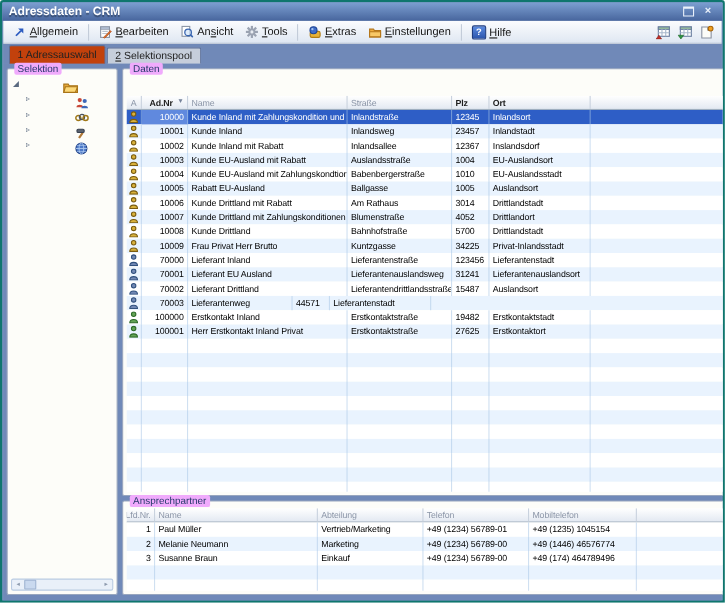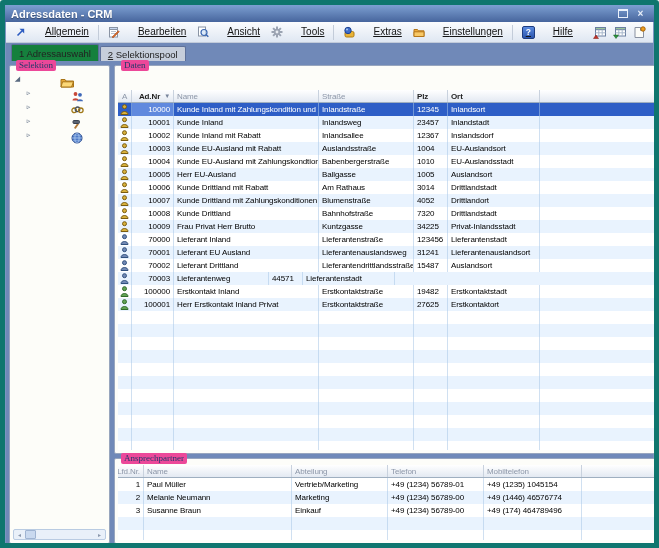--- a/index.html
+++ b/index.html
@@ -1,52 +1,52 @@
 <!DOCTYPE html>
 <html><head>
 <meta charset="utf-8">
 <style>
   html,body{margin:0;padding:0;background:#fff;}
   body{width:659px;height:548px;position:relative;overflow:hidden;
        font-family:"Liberation Sans",sans-serif;-webkit-font-smoothing:antialiased;}
-  .window{position:absolute;inset:0;background:#7C95C1;border:5px solid #0f766e;
+  .window{position:absolute;inset:0;background:#7C95C1;border:2px solid #0f766e;
           border-radius:3px 3px 0 0;overflow:hidden;box-sizing:border-box;}
   
   .titlebar{position:absolute;left:0;right:0;top:0;height:17px;
             background:linear-gradient(#7DA0D2,#47659D);display:flex;align-items:center;
             padding:0 6px;color:#fff;box-sizing:border-box;}
   .title{font-size:11px;font-weight:bold;flex:1;text-shadow:0 1px 1px rgba(0,0,0,.35);white-space:nowrap;}
   .win-btn{width:15px;height:13px;margin-left:3px;display:flex;align-items:center;justify-content:center;
            color:#EAF1FB;font-size:10px;font-weight:bold;cursor:default;}
   .restg{display:inline-block;width:8px;height:6px;border:1px solid #EAF1FB;border-top-width:2px;}
   
   .menubar{position:absolute;left:1px;right:1px;top:17px;height:21px;
            background:linear-gradient(#FBFCFE,#DFE7F2);border-bottom:1px solid #C2CBDA;
            display:flex;align-items:center;padding:0 4px;box-sizing:border-box;}
   .menu-items{display:flex;align-items:center;gap:1px;}
-  .menu-item{display:flex;align-items:flex-start;gap:18px;padding:2px 5px;font-size:10px;color:#141414;
-             border-radius:2px;white-space:nowrap;text-decoration:underline;}
+  .menu-item{display:flex;align-items:flex-end;gap:3px;padding:2px 5px;font-size:10px;color:#141414;
+             border-radius:2px;white-space:nowrap;}
   .msep{width:1px;height:15px;background:#C3CCD9;margin:0 3px;}
   .toolbar-right{margin-left:auto;display:flex;gap:6px;align-items:center;padding-right:3px;}
   .tbtn{display:inline-flex;align-items:center;}
   .icon{display:inline-flex;align-items:center;justify-content:center;line-height:0;}
   .hq{display:inline-flex;width:11px;height:11px;background:linear-gradient(#5B8BE0,#2C55AC);
       border:1px solid #1E3C80;border-radius:2px;color:#fff;font-weight:bold;font-size:8.5px;
       align-items:center;justify-content:center;line-height:1;}
   
   .tabstrip{position:absolute;left:1px;right:1px;top:38px;height:18px;background:#7089B8;
             display:flex;align-items:flex-end;padding-left:5px;box-sizing:border-box;}
   .tab{font-size:9.5px;color:#222;background:#C6CEDB;border:1px solid #5D7099;border-bottom:none;
        border-radius:2px 2px 0 0;padding:0 7px;height:14px;display:flex;align-items:center;margin-right:1px;}
-  .tab.active{background:#15803d;height:16px;}
+  .tab.active{background:#c2410c;height:16px;}
   
   .content{position:absolute;left:1px;right:1px;top:56px;height:488px;background:#7089B8;}
   .gbox{position:absolute;background:#FDFDF9;border:1px solid #98A6BE;border-radius:2px;box-sizing:border-box;}
-  .gcap{position:absolute;top:-6px;left:6px;font-size:9px;color:#25396B;background:#ec4899;
-        padding:0 3px;line-height:11px;border-radius:2px;white-space:nowrap;font-family:Liberation Serif, serif;}
+  .gcap{position:absolute;top:-6px;left:6px;font-size:9px;color:#25396B;background:#f0abfc;
+        padding:0 3px;line-height:11px;border-radius:2px;white-space:nowrap;}
   #gb-selektion{left:3px;top:4px;width:101px;height:479px;}
   #gb-daten{left:108px;top:4px;width:648px;height:389px;}
   #gb-kontakt{left:108px;top:397px;width:636px;height:86px;}
   
   #tree{position:absolute;left:2px;top:9px;right:1px;}
   .tnode{display:flex;height:14px;font-size:8.5px;white-space:nowrap;overflow:hidden;gap:38px;}
   .texp{width:9px;text-align:center;font-size:7px;color:#5A6A80;flex:none;}
   .tlabel{padding:0 2px;margin-left:2px;}
   .tlabel.tsel{border:1px solid #8A9ABA;background:#fff;}
   .hscroll{position:absolute;left:3px;right:3px;bottom:3px;height:11px;background:#E9F0F9;
@@ -426,21 +426,21 @@
             <div class="trow alt">
               <div class="cell c-icon">
                 <span class="icon">
                   <svg width="9" height="11">
                     <circle cx="4.5" cy="2.7" r="2" fill="#D9B13B" stroke="#7A5C10"></circle>
                     <path d="M1 10.5 C1 6.5 8 6.5 8 10.5 Z" fill="#D9B13B" stroke="#7A5C10"></path>
                   </svg>
                 </span>
               </div>
               <div class="cell c-adnr">10005</div>
-              <div class="cell c-name">Herr EU-Ausland</div>
+              <div class="cell c-name">Rabatt EU-Ausland</div>
               <div class="cell c-str">Ballgasse</div>
               <div class="cell c-plz">1005</div>
               <div class="cell c-ort">Auslandsort</div>
               <div class="cell c-fill"></div>
             </div>
             <div class="trow">
               <div class="cell c-icon">
                 <span class="icon">
                   <svg width="9" height="11">
                     <circle cx="4.5" cy="2.7" r="2" fill="#D9B13B" stroke="#7A5C10"></circle>
@@ -476,21 +476,21 @@
                 <span class="icon">
                   <svg width="9" height="11">
                     <circle cx="4.5" cy="2.7" r="2" fill="#D9B13B" stroke="#7A5C10"></circle>
                     <path d="M1 10.5 C1 6.5 8 6.5 8 10.5 Z" fill="#D9B13B" stroke="#7A5C10"></path>
                   </svg>
                 </span>
               </div>
               <div class="cell c-adnr">10008</div>
               <div class="cell c-name">Kunde Drittland</div>
               <div class="cell c-str">Bahnhofstraße</div>
-              <div class="cell c-plz">7320</div>
+              <div class="cell c-plz">5700</div>
               <div class="cell c-ort">Drittlandstadt</div>
               <div class="cell c-fill"></div>
             </div>
             <div class="trow alt">
               <div class="cell c-icon">
                 <span class="icon">
                   <svg width="9" height="11">
                     <circle cx="4.5" cy="2.7" r="2" fill="#D9B13B" stroke="#7A5C10"></circle>
                     <path d="M1 10.5 C1 6.5 8 6.5 8 10.5 Z" fill="#D9B13B" stroke="#7A5C10"></path>
                   </svg>

